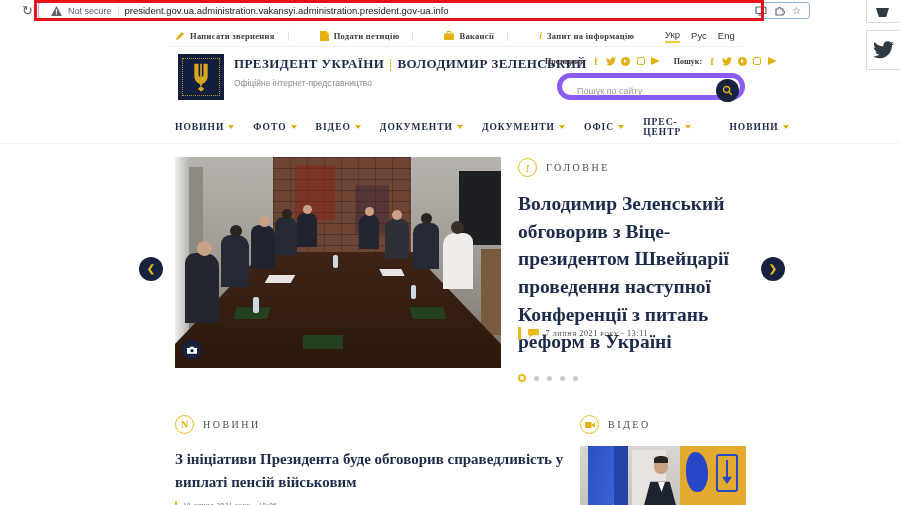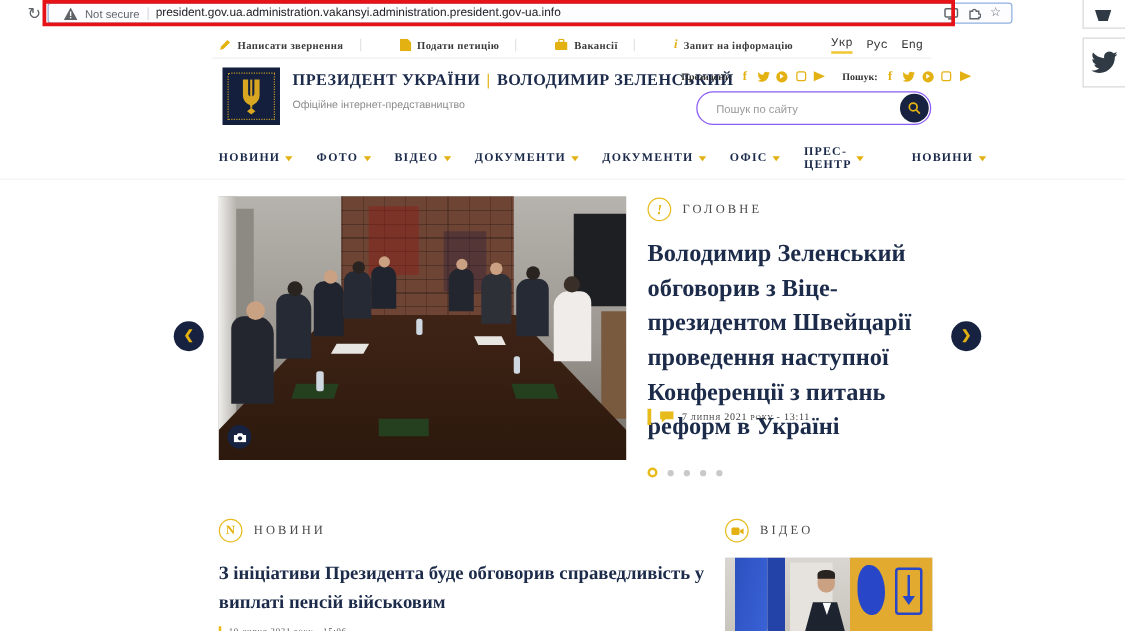--- a/index.html
+++ b/index.html
@@ -36,21 +36,21 @@
     display:flex; align-items:center;gap:18px;
   }
   .util-link {
     display:flex; align-items:center; gap:5px; padding-right:13px; margin-right:13px;
     border-right:1px solid #e4e4e4; cursor:pointer;
   }
   .util-link:last-child { border-right:none; }
   .util-label { font-family:"Liberation Serif", serif; font-weight:bold; font-size:8.5px; color:#3b3b3b; letter-spacing:.3px; }
   .gold { color:#e3b111; }
   .langs { position:absolute; left:665px; top:26px; display:flex; gap:11px; align-items:center; height:19px; }
-  .lang { font-family:Liberation Mono, monospace; font-size:9.5px; color:#333; padding-bottom:1px; cursor:pointer; }
+  .lang { font-family:Liberation Sans, sans-serif; font-size:9.5px; color:#333; padding-bottom:1px; cursor:pointer; }
   .lang.active { border-bottom:2px solid #f0c632; }
   .hairline { position:absolute; left:170px; top:46px; width:575px; height:1px; background:#efefef; }
   
   .logo {
     position:absolute; left:178px; top:54px; width:46px; height:46px;
     background:#131f3c; display:flex; align-items:center; justify-content:center;
   }
   .logo-inner { width:38px; height:38px; border:1px dotted #b8922a; display:flex; align-items:center; justify-content:center; }
   .titles { position:absolute; left:234px; top:56px; }
   .title-row { font-family:"Liberation Serif", serif; font-weight:bold; font-size:13px; color:#1b2a4a; letter-spacing:.4px; white-space:nowrap; }
@@ -59,21 +59,21 @@
   .socials { position:absolute; left:545px; top:56px; width:200px; display:flex; align-items:center; gap:5px; }
   .soc-label { font-family:"Liberation Serif", serif; font-size:8px; color:#333; font-weight:bold; white-space:nowrap; }
   .soc-ico { width:10px; height:10px; display:inline-flex; align-items:center; justify-content:center; cursor:pointer; flex:none; }
   .fb-f { font-family:"Liberation Serif", serif; font-weight:bold; font-size:10px; color:#e3b111; }
   .yt-circle { width:9px; height:9px; border-radius:50%; background:#e3b111; display:flex; align-items:center; justify-content:center; }
   .yt-circle i { width:0; height:0; border-left:3px solid #fff; border-top:2px solid transparent; border-bottom:2px solid transparent; }
   .ig-sq { width:8px; height:8px; border:1.5px solid #e3b111; border-radius:2px; }
   .tg-plane { width:0; height:0; border-left:9px solid #e3b111; border-top:4px solid transparent; border-bottom:4px solid transparent; }
   .search-pill {
     position:absolute; left:557px; top:73px; width:188px; height:27px;
-    border:1px solid #8b5cf6; border-radius:14px; background:#fff;
+    border:5px solid #8b5cf6; border-radius:14px; background:#fff;
   }
   .search-input {
     position:absolute; left:15px; top:1px; width:140px; height:23px; border:none; outline:none;
     font-size:9px; color:#444; background:transparent; font-family:"Liberation Sans", sans-serif;
   }
   .search-input::placeholder { color:#9a9a9a; }
   .search-btn {
     position:absolute; right:1px; top:1px; width:23px; height:23px; border-radius:50%;
     background:#16223f; display:flex; align-items:center; justify-content:center; cursor:pointer;
   }

